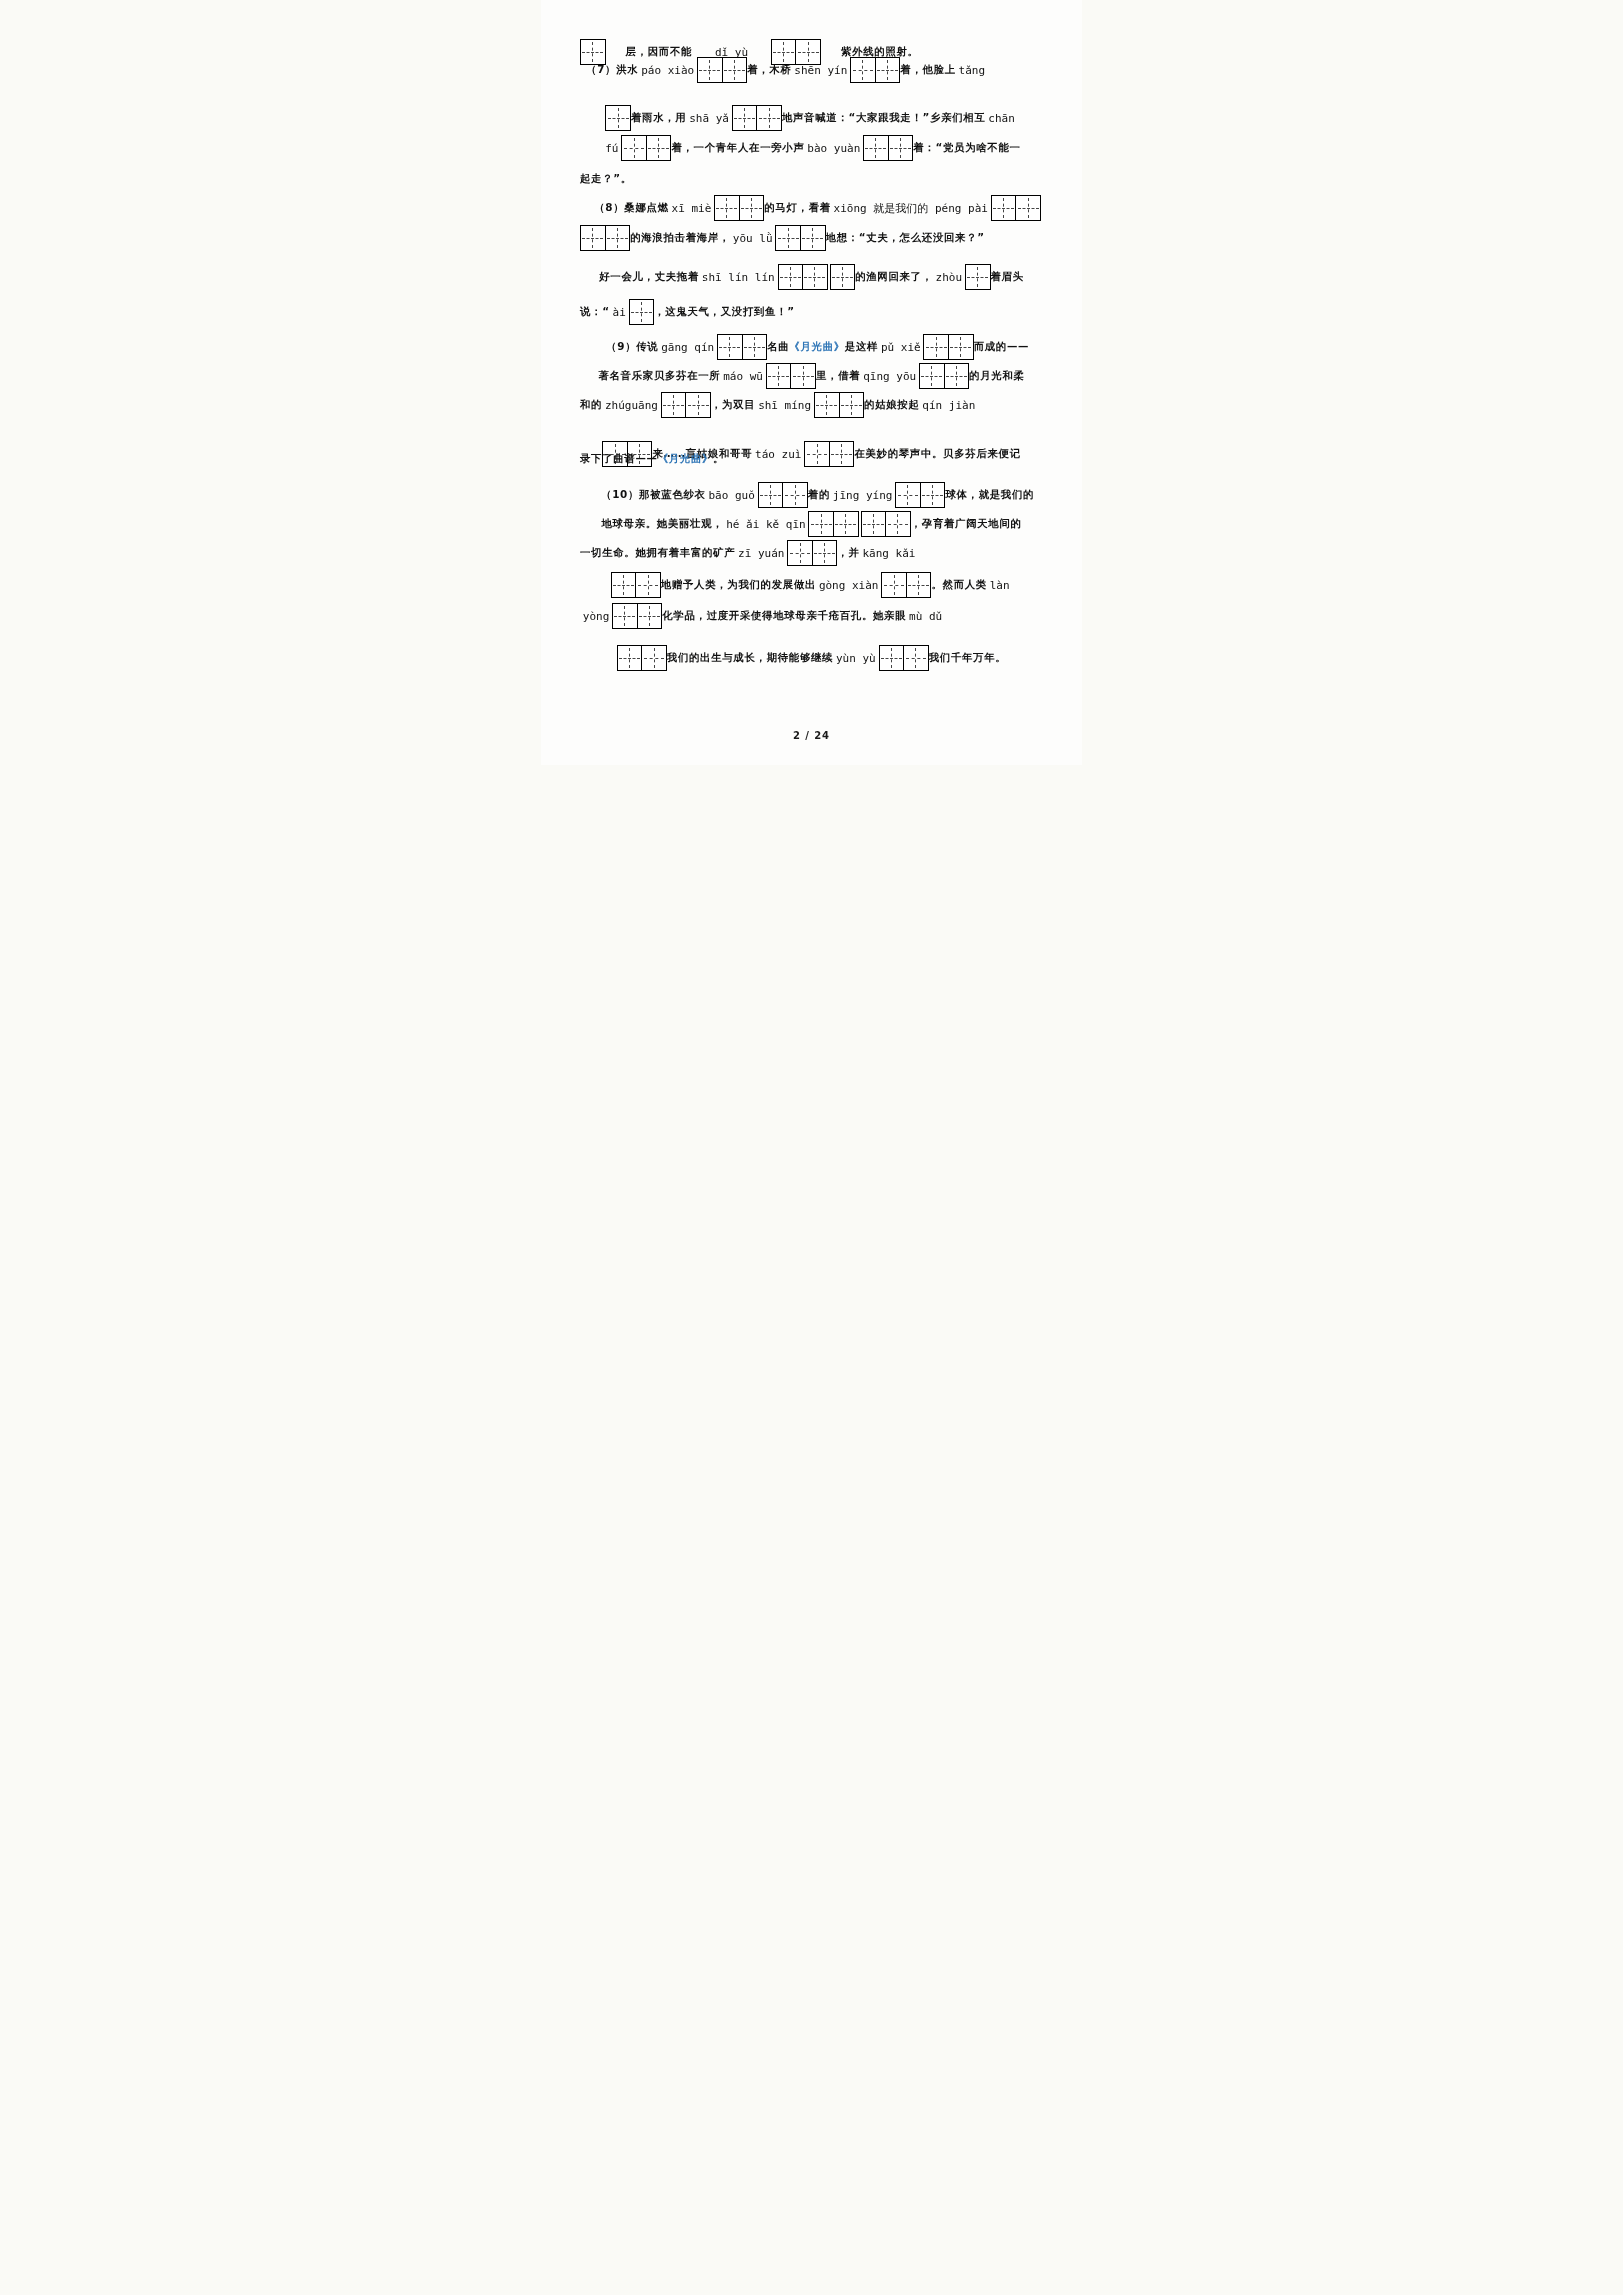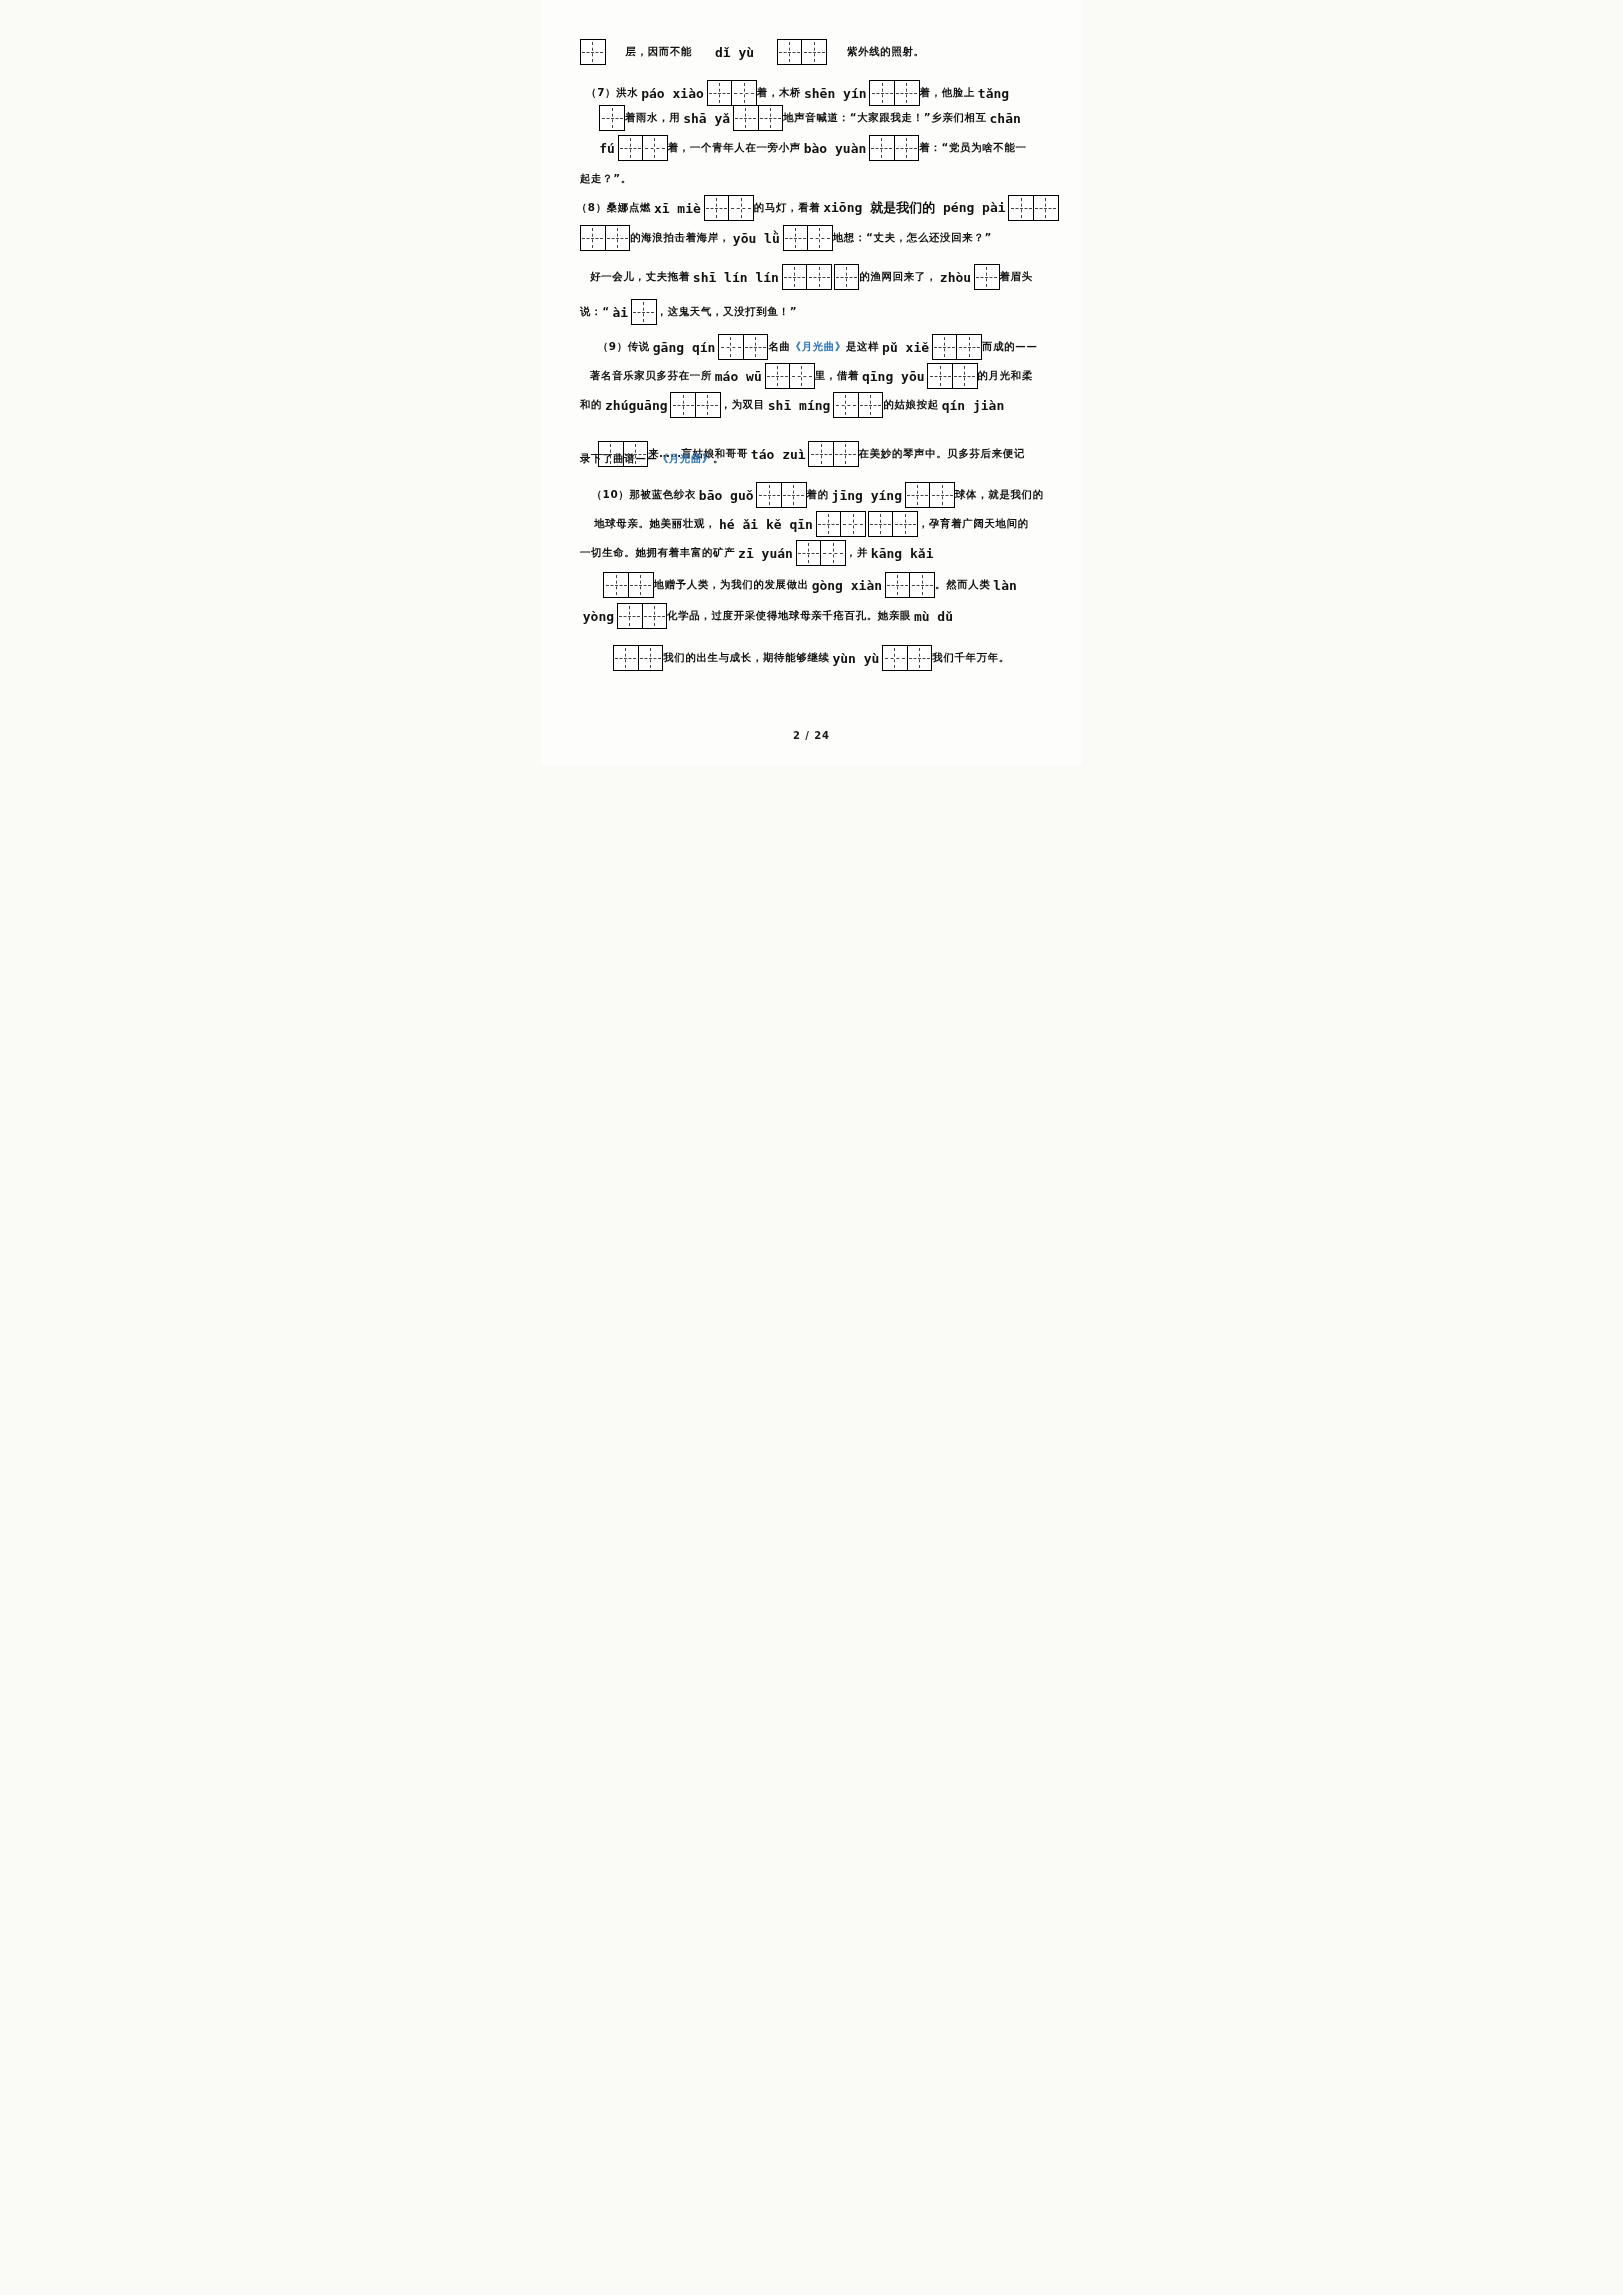--- a/index.html
+++ b/index.html
@@ -28,22 +28,22 @@
   .cn{
     font-family:"DejaVu Sans", sans-serif;
     font-weight:700;
     font-size:10.4px;
     color:#111;
     letter-spacing:0.7px;
     white-space:pre;
   }
   .py{
     font-family:"DejaVu Sans Mono", monospace;
-    font-weight:700;
-    font-size:13px;
+    font-weight:400;
+    font-size:11px;
     color:#111;
     margin:0 2.8px;
     white-space:pre;
   }
   .blue{color:#2e75b6;font-family:Liberation Mono, monospace;}
   .boxgroup{
     display:inline-flex;
     border:1.4px solid #000;
     flex:0 0 auto;
     background:#fff;
@@ -96,21 +96,21 @@
           <span class="cell"></span>
         </span>
         <span class="cn">层，因而不能</span>
         <span class="py">dǐ yù</span>
         <span class="boxgroup">
           <span class="cell"></span>
           <span class="cell"></span>
         </span>
         <span class="cn">紫外线的照射。</span>
       </div>
-      <div class="line ind" style="top: 76px;">
+      <div class="line ind" style="top: 53px;">
         <span class="cn">（7）洪水</span>
         <span class="py">páo xiào</span>
         <span class="boxgroup">
           <span class="cell"></span>
           <span class="cell"></span>
         </span>
         <span class="cn">着，木桥</span>
         <span class="py">shēn yín</span>
         <span class="boxgroup">
           <span class="cell"></span>

